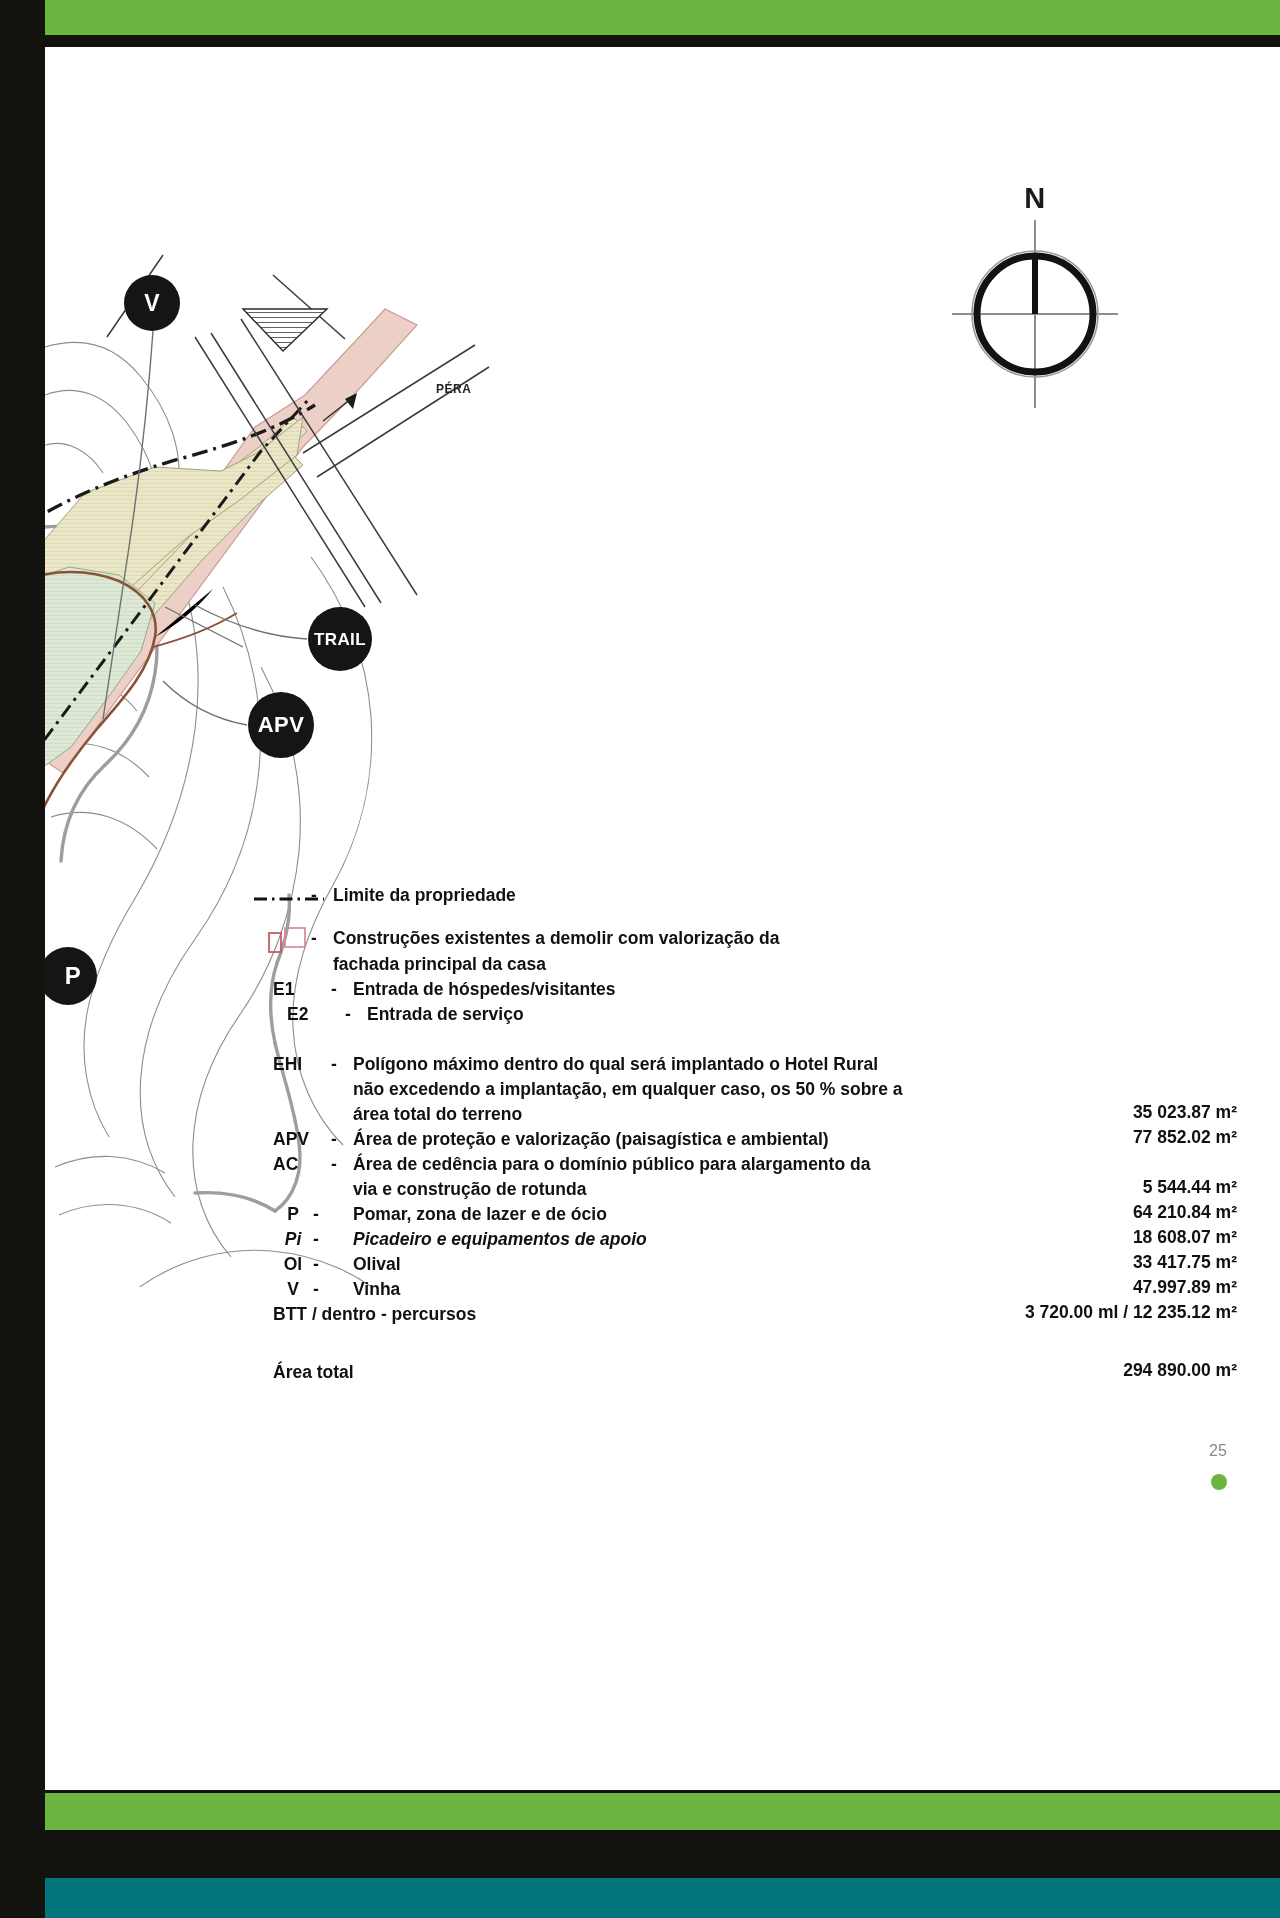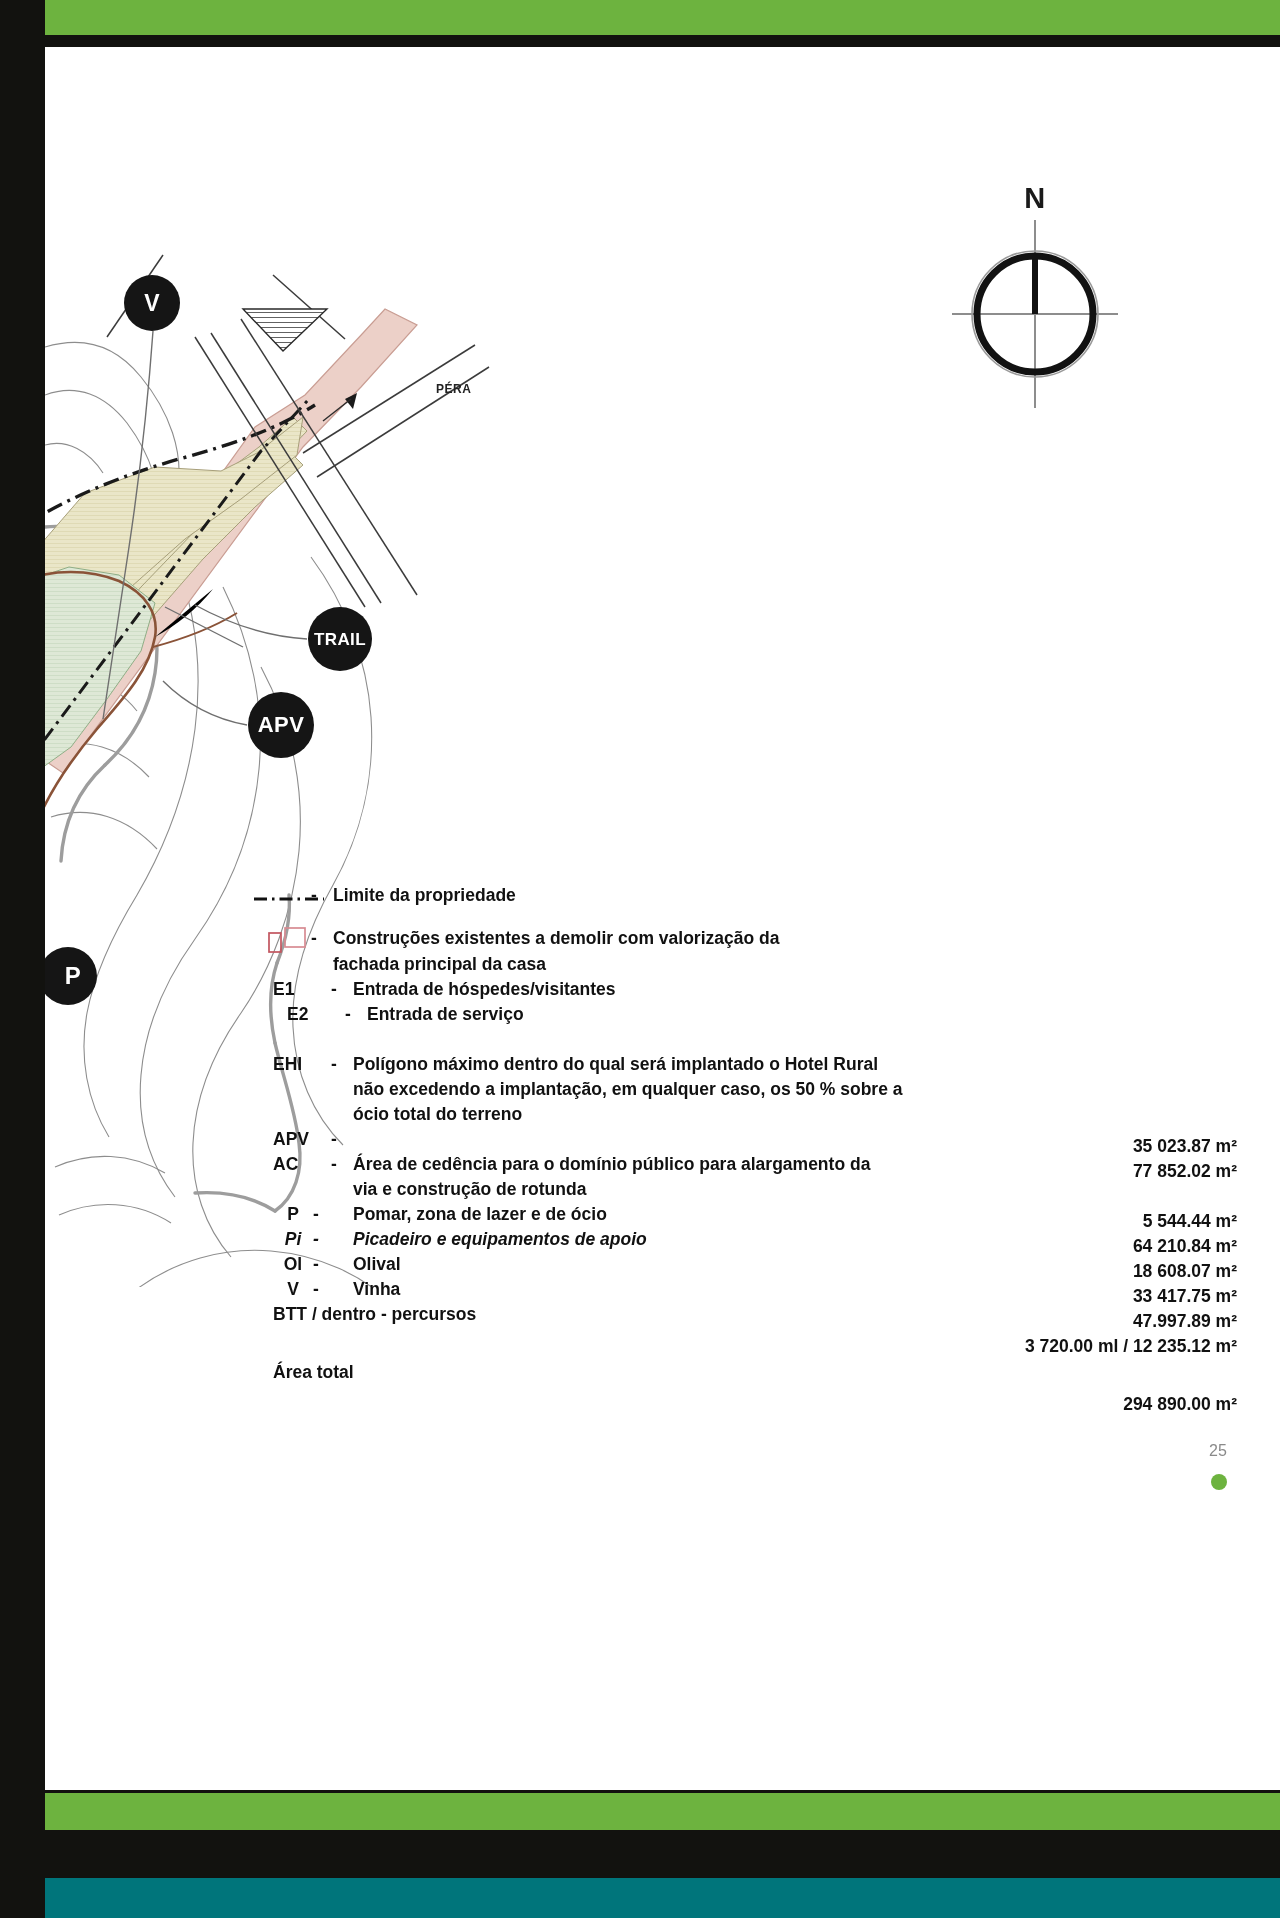--- a/index.html
+++ b/index.html
@@ -89,21 +89,20 @@
   .leg-cont  { padding-left: 80px; }
 
   .leg-value {
     position: absolute;
     right: 43px;
     font-size: 17.5px;
     font-weight: bold;
     color: #111;
     text-align: right;
     white-space: nowrap;
-    margin-top: 34px;
   }
 
   .dashline-sym { position: absolute; left: 209px; top: 845px; }
   .bldg-sym     { position: absolute; left: 222px; top: 878px; }
 
   
   .page-no {
     position: absolute; left: 1153px; top: 1395px;
     width: 40px; text-align: center;
     font-size: 16px; color: #8a8a8a; font-weight: normal;
@@ -295,27 +294,28 @@
 
       <div class="leg-row" style="left:228px; top:1005px;">
         <span class="leg-code">EHI</span>
         <span class="leg-dash">-</span>
         <span class="leg-text">Polígono máximo dentro do qual será implantado o Hotel Rural</span>
       </div>
       <div class="leg-row" style="left:228px; top:1030px;">
         <span class="leg-cont leg-text">não excedendo a implantação, em qualquer caso, os 50 % sobre a</span>
       </div>
       <div class="leg-row" style="left:228px; top:1055px;">
-        <span class="leg-cont leg-text">ócio total do terreno</span>
+        <span class="leg-cont leg-text">área total do terreno</span>
       </div>
       <div class="leg-value" style="top:1055px;">35 023.87 m²</div>
 
       <div class="leg-row" style="left:228px; top:1080px;">
         <span class="leg-code">APV</span>
         <span class="leg-dash">-</span>
+        <span class="leg-text">Área de proteção e valorização (paisagística e ambiental)</span>
       </div>
       <div class="leg-value" style="top:1080px;">77 852.02 m²</div>
 
       <div class="leg-row" style="left:228px; top:1105px;">
         <span class="leg-code">AC</span>
         <span class="leg-dash">-</span>
         <span class="leg-text">Área de cedência para o domínio público para alargamento da</span>
       </div>
       <div class="leg-row" style="left:228px; top:1130px;">
         <span class="leg-cont leg-text">via e construção de rotunda</span>

